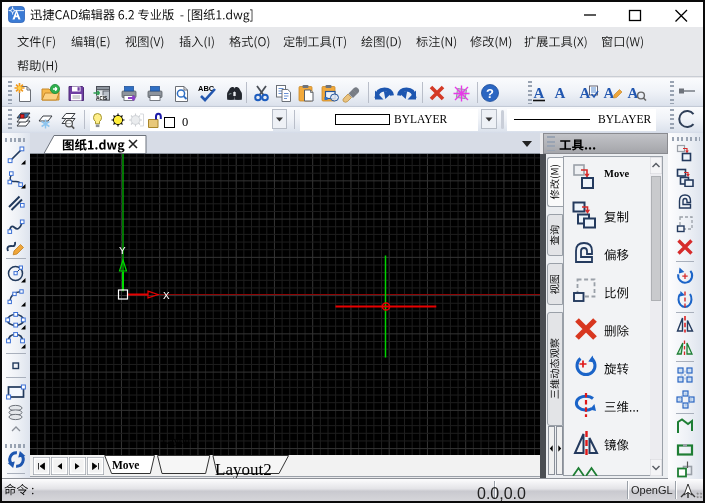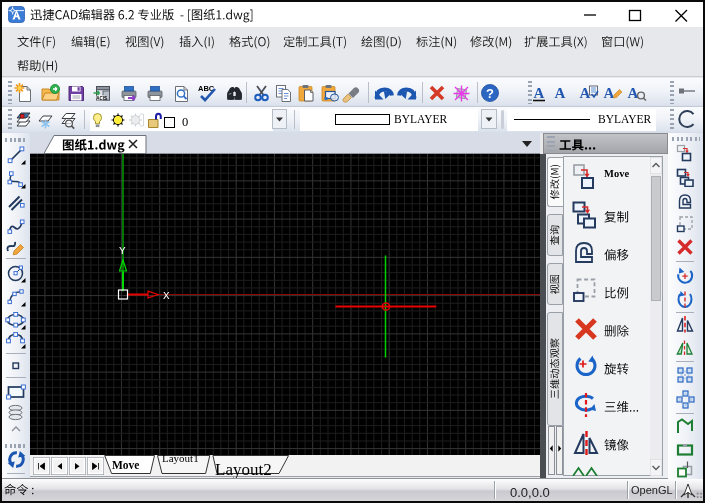--- a/index.html
+++ b/index.html
@@ -526,33 +526,33 @@
     <rect x="0.5" y="0.5" width="16" height="17" fill="#f2f2f2" stroke="#9aa0a8"></rect>
     <rect x="1.5" y="1.5" width="14" height="15" fill="none" stroke="#fff" stroke-width="1.6"></rect>
     <path d="M11.5 6 V12.5 M5.5 6 L10 9.2 L5.5 12.5 Z" fill="#000" stroke="#000" stroke-width="0.8"></path>
   </svg>
 <svg class="abs" style="left:100px;top:455px" width="200" height="20" viewBox="0 0 200 20">
 <path d="M4.7 0.5 L54.5 0.5 L50.3 18.5 L11.6 18.5 Z" fill="#fff" stroke="#333" stroke-width="1"></path>
 <path d="M57.5 0.5 L109.8 0.5 L105.6 18.5 L62 18.5 Z" fill="#f6f6f6" stroke="#333" stroke-width="1"></path>
 <path d="M112.9 0.5 L188.6 0.5 L179 18.5 L117 18.5 Z" fill="#f6f6f6" stroke="#333" stroke-width="1"></path>
 </svg>
 <div class="abs mono" style="left:112px;top:459px;font-size:11.5px;font-weight:bold;color:#000">Move</div>
-<div class="abs mono" style="left:162px;top:452px;font-size:11px;color:#000">Layout1</div>
+<div class="abs mono" style="left:162px;top:434px;font-size:11px;color:#000">Layout1</div>
 <div class="abs mono" style="left:215px;top:459.5px;font-size:17px;color:#000">Layout2</div>
 <div class="abs" style="left:2px;top:478px;width:701px;height:23px;background:linear-gradient(180deg,#fdfdfe 0%,#e3e3e7 45%,#c9c9cf 55%,#d6d6da 100%);border-top:1px solid #8e9299"></div>
 <svg style="position:absolute;left:4px;top:481.8px" width="32" height="15.86" viewBox="0 -12.2 32 15.86">
     <path d="M3.6 -7V-6.2H8.5V-7ZM1.6 -5.2V0H2.4V-1H5.3V-5.2ZM2.4 -4.5H4.5V-1.8H2.4ZM6.6 -5.2V1H7.4V-4.5H9.9V-1.7C9.9 -1.6 9.8 -1.5 9.7 -1.5C9.5 -1.5 8.9 -1.5 8.1 -1.5C8.2 -1.3 8.4 -1 8.4 -0.8C9.3 -0.8 9.9 -0.8 10.2 -0.9C10.6 -1 10.7 -1.3 10.7 -1.7V-5.2ZM6.1 -10.4C5 -8.7 2.7 -7.1 0.5 -6.5C0.6 -6.3 0.8 -6 0.9 -5.7C2.8 -6.4 4.8 -7.6 6.1 -9.1C7.4 -7.6 9.3 -6.4 11.2 -5.8C11.3 -6 11.6 -6.4 11.8 -6.6C9.8 -7.1 7.7 -8.3 6.6 -9.6L6.8 -9.9Z M17.1 -6.9C17.8 -6.3 18.6 -5.5 19 -5L19.6 -5.5C19.2 -6 18.4 -6.8 17.7 -7.3ZM14.3 -4.6V-3.8H21C20.3 -3 19.3 -2.1 18.5 -1.2C17.8 -1.7 17.2 -2.1 16.6 -2.5L16 -1.9C17.3 -1 19.1 0.2 19.9 1L20.5 0.3C20.2 0 19.7 -0.4 19.1 -0.8C20.3 -1.9 21.7 -3.3 22.6 -4.3L22 -4.6L21.8 -4.6ZM18.4 -10.3C17.2 -8.5 14.9 -6.9 12.7 -5.9C12.9 -5.7 13.1 -5.4 13.2 -5.2C15.1 -6.1 17 -7.4 18.3 -8.9C19.7 -7.5 21.8 -6 23.4 -5.3C23.6 -5.5 23.9 -5.8 24.1 -6C22.3 -6.7 20.1 -8.1 18.8 -9.5L19.2 -9.9Z M28.8 -4.8C29.2 -4.8 29.5 -5.1 29.5 -5.6C29.5 -6.1 29.2 -6.4 28.8 -6.4C28.4 -6.4 28 -6.1 28 -5.6C28 -5.1 28.4 -4.8 28.8 -4.8ZM28.8 0.2C29.2 0.2 29.5 -0.2 29.5 -0.6C29.5 -1.1 29.2 -1.4 28.8 -1.4C28.4 -1.4 28 -1.1 28 -0.6C28 -0.2 28.4 0.2 28.8 0.2Z" fill="#000"></path>
   </svg>
 <div class="abs" style="left:494px;top:481px;width:1px;height:18px;background:#9aa0a8"></div>
 <div class="abs" style="left:495px;top:481px;width:1px;height:18px;background:#fff"></div>
 <div class="abs" style="left:627px;top:481px;width:1px;height:18px;background:#9aa0a8"></div>
 <div class="abs" style="left:628px;top:481px;width:1px;height:18px;background:#fff"></div>
 <div class="abs" style="left:675px;top:481px;width:1px;height:18px;background:#9aa0a8"></div>
 <div class="abs" style="left:676px;top:481px;width:1px;height:18px;background:#fff"></div>
-<div class="abs" style="left:510px;top:485px;font-size:13px;color:#222">0.0,0.0</div>
+<div class="abs" style="left:477px;top:485px;font-size:16px;color:#222">0.0,0.0</div>
 <div class="abs" style="left:631px;top:484px;font-size:11px;color:#222">OpenGL</div>
 <svg class="abs" style="left:679px;top:483px" width="18" height="16" viewBox="0 0 18 16">
 <path d="M9 1 L13 12 L9 9.5 L5 12 Z" fill="#fff" stroke="#333" stroke-width="1"></path>
 <path d="M9 9.5 L9 15 M5.5 10.5 L2 14 M12.5 10.5 L16 14" stroke="#333" stroke-width="1.4" fill="none"></path>
 </svg>
 <div class="abs" style="left:696px;top:492px;width:7px;height:7px;background-image:radial-gradient(circle at 1.5px 1.5px,#888 0.9px,rgba(0,0,0,0) 1.2px);background-size:3.5px 3.5px"></div>
 <div class="abs" style="left:540px;top:154px;width:6px;height:324px;background:#4a4d52"></div>
 <div class="abs" style="left:543px;top:133px;width:125px;height:21px;background:linear-gradient(180deg,#c2c3c7,#a4a5aa);border:1px solid #8a8b90"></div>
 <div class="grip" style="left:547px;top:136px;height:15px"></div>
 <div class="grip" style="left:551px;top:136px;height:15px"></div>

